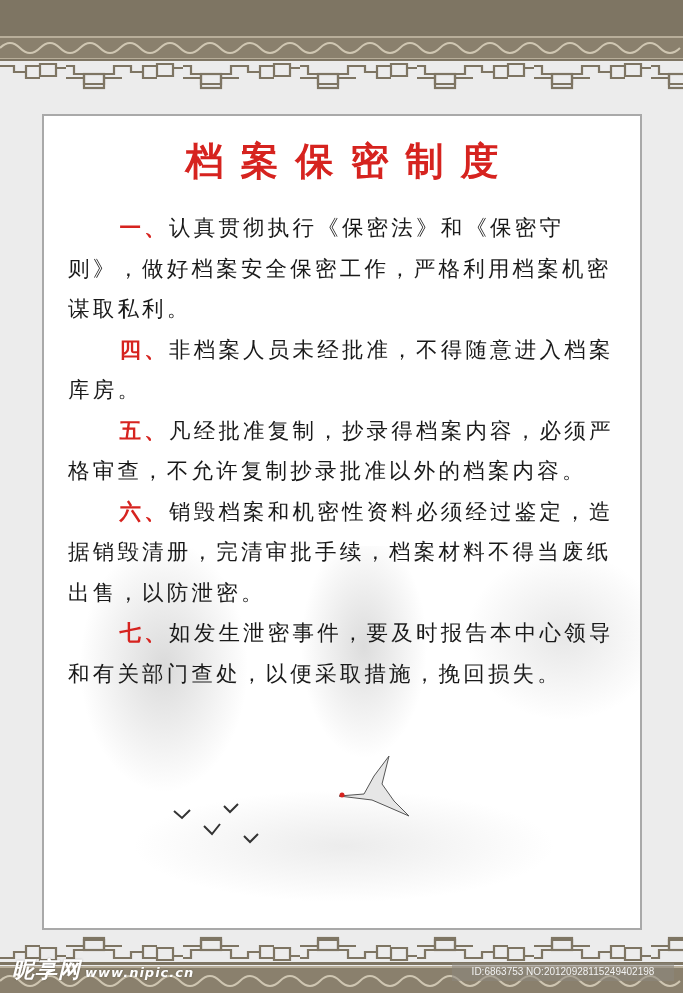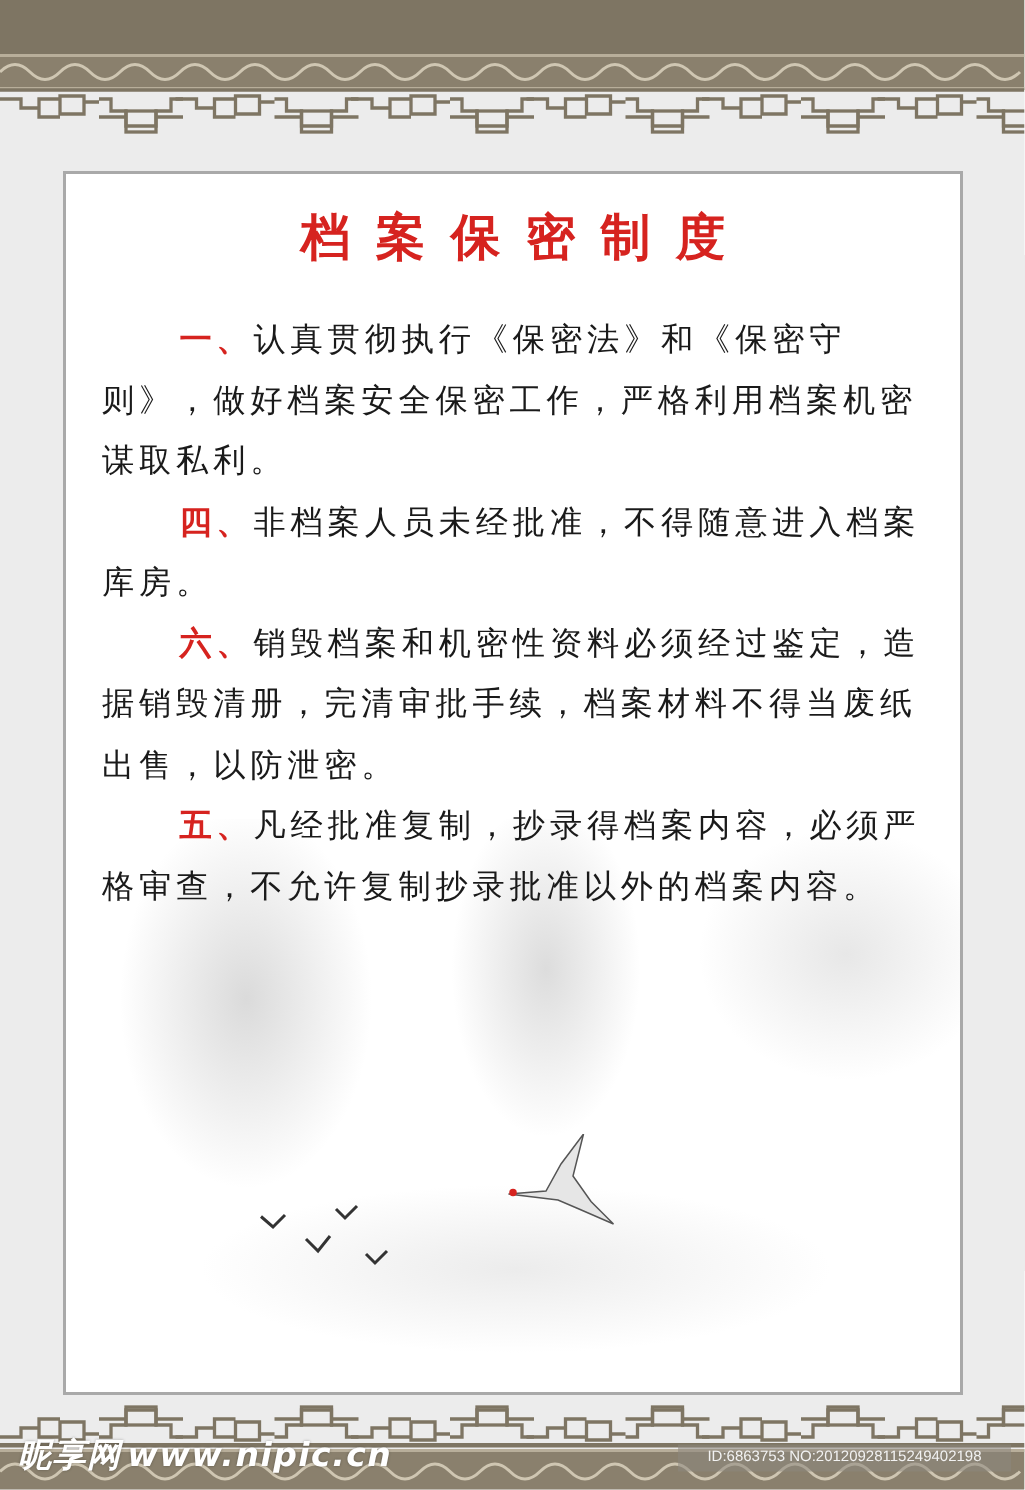--- a/index.html
+++ b/index.html
@@ -39,37 +39,37 @@
     position: absolute; left: 0; top: 430px; width: 596px; height: 382px;
     background:
       radial-gradient(ellipse 120px 180px at 120px 120px, rgba(150,150,150,0.35), rgba(255,255,255,0) 70%),
       radial-gradient(ellipse 90px 160px at 320px 100px, rgba(140,140,140,0.30), rgba(255,255,255,0) 70%),
       radial-gradient(ellipse 140px 120px at 520px 90px, rgba(160,160,160,0.25), rgba(255,255,255,0) 70%),
       radial-gradient(ellipse 300px 80px at 300px 300px, rgba(200,200,200,0.35), rgba(255,255,255,0) 70%);
     pointer-events: none;
   }
   .title {
     position: absolute; left: 0; top: 20px; width: 596px; text-align: center;
-    font-size: 33px; font-weight: bold; letter-spacing: 17px; color: #d6231f;
+    font-size: 38px; font-weight: bold; letter-spacing: 17px; color: #d6231f;
     text-indent: 17px;
   }
   .body-text {
     position: absolute; left: 24px; top: 92px; width: 550px;
     font-size: 21.5px; line-height: 40.5px; color: #1a1a1a;
     letter-spacing: 3.2px;
   }
-  .clause { margin: 0; text-indent: 2.4em; font-family: Liberation Mono, monospace; }
+  .clause { margin: 0; text-indent: 2.4em; }
   .num { color: #d6231f; font-weight: bold; }
   .bird { position: absolute; }
   .watermark-left {
     position: absolute; left: 12px; top: 955px; font-size: 22px; font-weight: bold;
     font-style: italic; color: #ffffff; letter-spacing: 1px;
     text-shadow: 0 0 2px rgba(0,0,0,0.3);
   }
-  .watermark-left .url { font-size: 22px; margin-left: 4px; }
+  .watermark-left .url { font-size: 13px; margin-left: 4px; }
   .watermark-right {
     position: absolute; left: 452px; top: 963px; width: 222px; height: 18px;
     background: rgba(140,135,125,0.55);
     color: #f2f2f2; font-size: 10px; line-height: 18px; text-align: center;
     font-family: "Liberation Sans", sans-serif;
   }
 </style>
 </head>
 <body>
 
@@ -110,22 +110,23 @@
       <path d="M60 10 L66 16 L74 8"></path>
       <path d="M80 40 L86 46 L94 38"></path>
     </g>
   </svg>
 
   <div class="title">档案保密制度</div>
 
   <div class="body-text">
     <p class="clause"><span class="num">一、</span><span>认真贯彻执行《保密法》和《保密守则》，做好档案安全保密工作，严格利用档案机密谋取私利。</span></p>
     <p class="clause"><span class="num">四、</span><span>非档案人员未经批准，不得随意进入档案库房。</span></p>
+    <p class="clause"><span class="num">五、</span><span>凡经批准复制，抄录得档案内容，必须严格审查，不允许复制抄录批准以外的档案内容。</span></p>
     <p class="clause"><span class="num">六、</span><span>销毁档案和机密性资料必须经过鉴定，造据销毁清册，完清审批手续，档案材料不得当废纸出售，以防泄密。</span></p>
-    <p class="clause"><span class="num">五、</span><span>凡经批准复制，抄录得档案内容，必须严格审查，不允许复制抄录批准以外的档案内容。</span></p>
+    <p class="clause"><span class="num">七、</span><span>如发生泄密事件，要及时报告本中心领导和有关部门查处，以便采取措施，挽回损失。</span></p>
   </div>
 </div>
 
 <div class="fret bottom">
   <svg width="683" height="30" viewBox="0 0 683 30">
     <g fill="none" stroke="#7e7563" stroke-width="2.2" transform="translate(0,30) scale(1,-1)">
       <g id="fretunit2">
         <path d="M0 8 H14 V14 H26 V8 H40 M26 14 V20 H40 M40 6 H56 V18 H40 Z M56 10 H66 M66 8 H74 V16 H84 V26 H104 V16 H114 V8 H122 M66 20 H84 M104 20 H122"></path>
         <rect x="84" y="16" width="20" height="12"></rect>
       </g>

